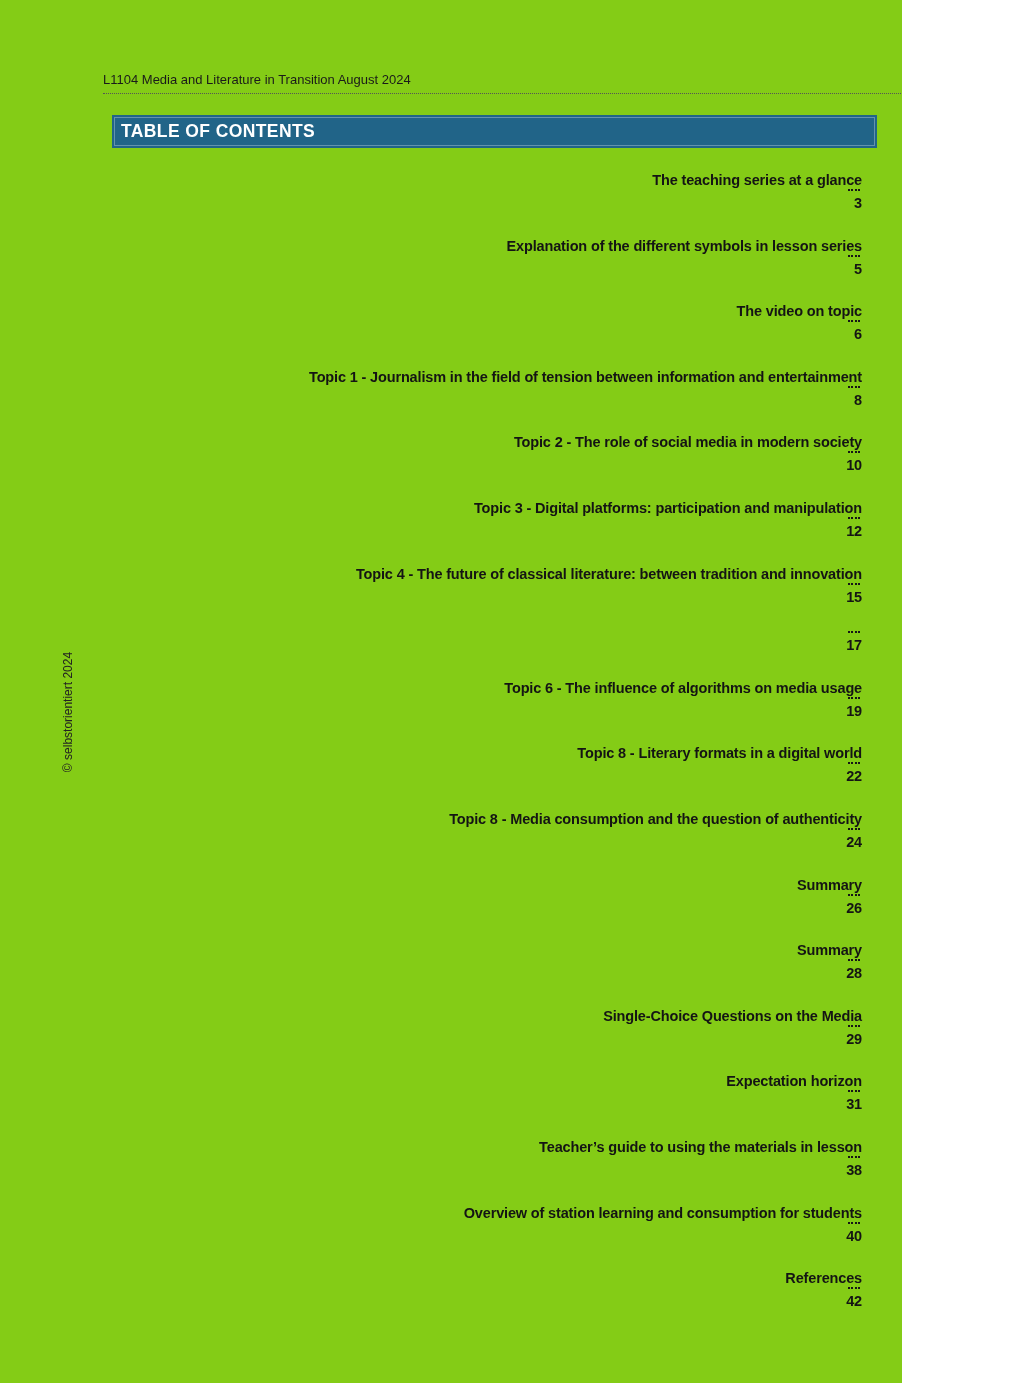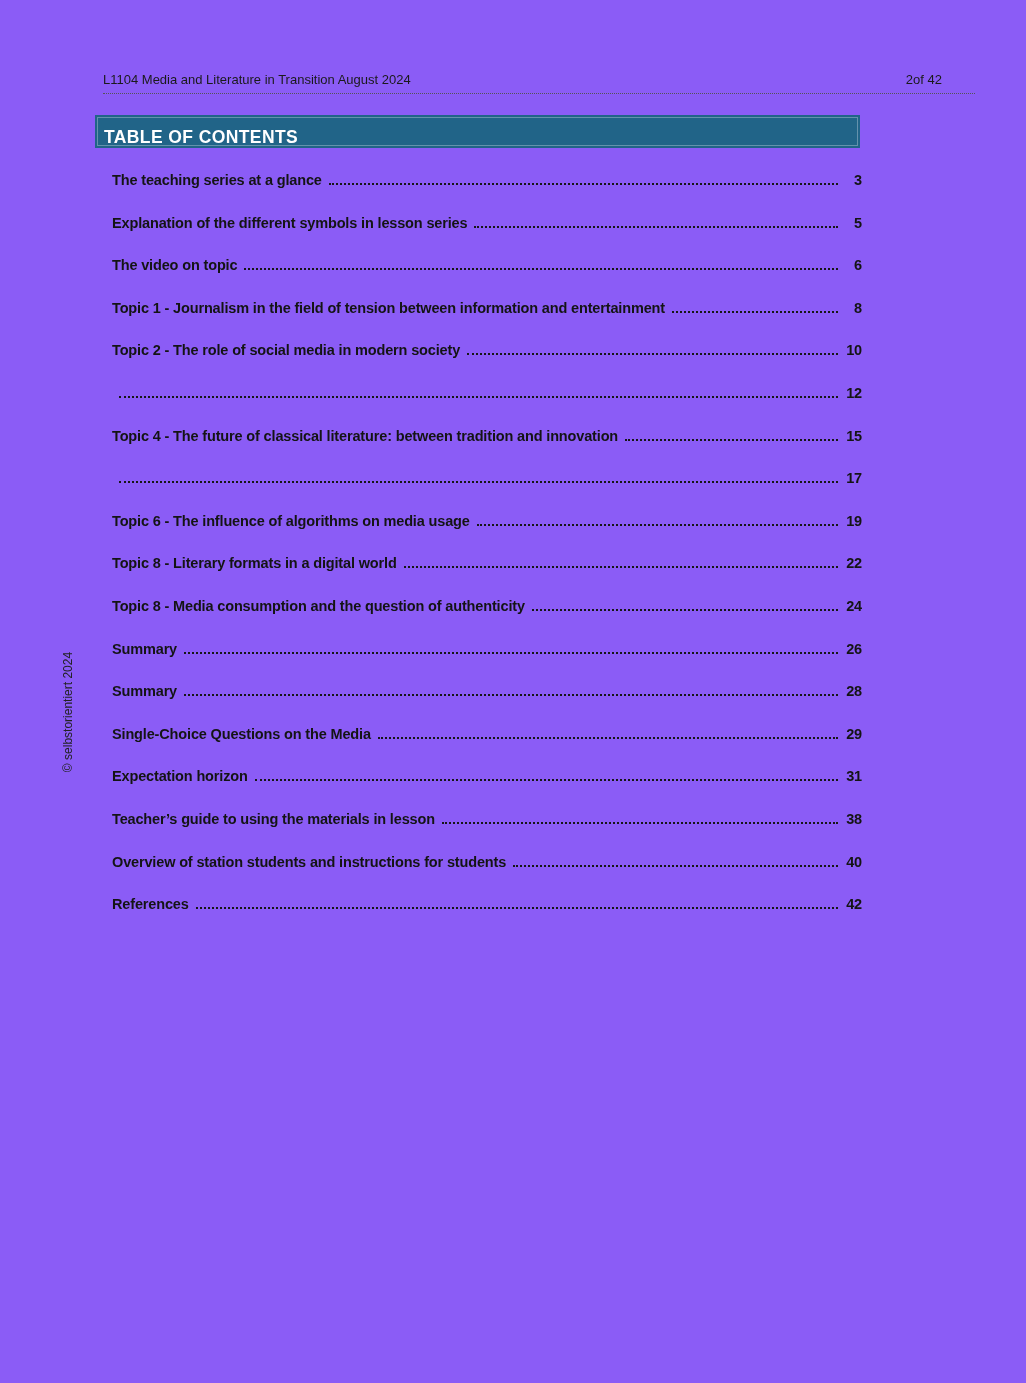--- a/index.html
+++ b/index.html
@@ -1,23 +1,23 @@
 <!DOCTYPE html>
 <html><head>
 <meta charset="utf-8">
 <style>
   * { margin: 0; padding: 0; box-sizing: border-box; }
   html, body { background: #ffffff; }
   body { font-family: "Liberation Sans", sans-serif; color: #111; }
 
   .page {
     position: relative;
-    width: 1026px;
+    width: 902px;
     height: 1383px;
-    background: #8b5cf6;
+    background: #84cc16;
     overflow: hidden;
   }
 
   
   .header {
     position: absolute;
     top: 72px;
     left: 103px;
     width: 872px;
     display: flex;
@@ -28,26 +28,26 @@
     color: #1a1a1a;
     border-bottom: 1px dotted #555;
     padding-bottom: 6px;
   }
   .header .hdr-right { margin-right: 33px; }
 
   
   .toc-bar {
     position: absolute;
     top: 115px;
-    left: 95px;
+    left: 112px;
     width: 765px;
     height: 33px;
     background: #216488;
     display: flex;
-    align-items: flex-end;
+    align-items: center;
   }
   .toc-bar::after {
     content: "";
     position: absolute;
     inset: 2px;
     border: 1px solid rgba(255,255,255,0.30);
     pointer-events: none;
   }
   .toc-bar .toc-bar-title {
     color: #ffffff;
@@ -68,20 +68,21 @@
   .toc-row {
     display: flex;
     align-items: flex-end;
     font-weight: bold;
     font-size: 14.5px;
     line-height: 17px;
     letter-spacing: -0.15px;
     margin-bottom: 25.6px;
     color: #141414;
     cursor: pointer;
+    flex-direction: column;
   }
   .toc-row .toc-label { white-space: nowrap; }
   .toc-row .toc-leader {
     flex: 1;
     min-width: 12px;
     border-bottom: 2px dotted #161616;
     margin: 0 2px 4px 7px;
   }
   .toc-row .toc-page {
     white-space: nowrap;
@@ -142,20 +143,21 @@
       <span class="toc-page">8</span>
     </div>
 
     <div class="toc-row">
       <span class="toc-label">Topic 2 - The role of social media in modern society</span>
       <span class="toc-leader"></span>
       <span class="toc-page">10</span>
     </div>
 
     <div class="toc-row">
+      <span class="toc-label">Topic 3 - Digital platforms: participation and manipulation</span>
       <span class="toc-leader"></span>
       <span class="toc-page">12</span>
     </div>
 
     <div class="toc-row">
       <span class="toc-label">Topic 4 - The future of classical literature: between tradition and innovation</span>
       <span class="toc-leader"></span>
       <span class="toc-page">15</span>
     </div>
 
@@ -206,21 +208,21 @@
       <span class="toc-page">31</span>
     </div>
 
     <div class="toc-row">
       <span class="toc-label">Teacher’s guide to using the materials in lesson</span>
       <span class="toc-leader"></span>
       <span class="toc-page">38</span>
     </div>
 
     <div class="toc-row">
-      <span class="toc-label">Overview of station students and instructions for students</span>
+      <span class="toc-label">Overview of station learning and consumption for students</span>
       <span class="toc-leader"></span>
       <span class="toc-page">40</span>
     </div>
 
     <div class="toc-row">
       <span class="toc-label">References</span>
       <span class="toc-leader"></span>
       <span class="toc-page">42</span>
     </div>
   </div>

